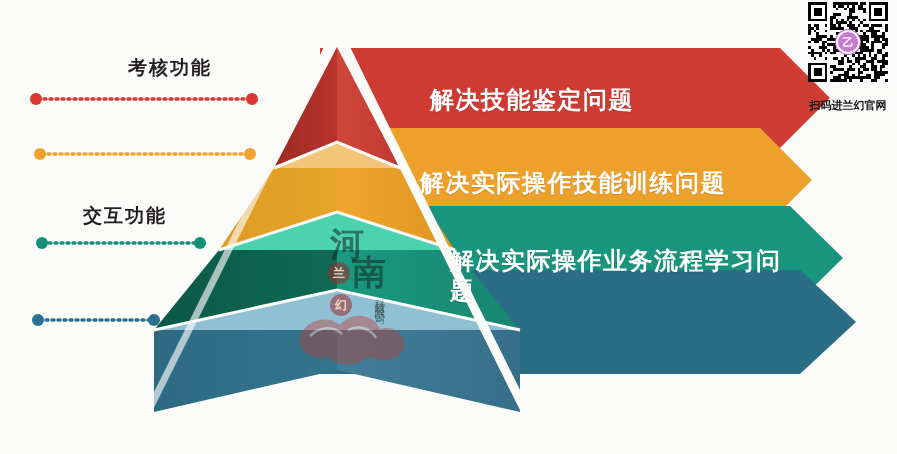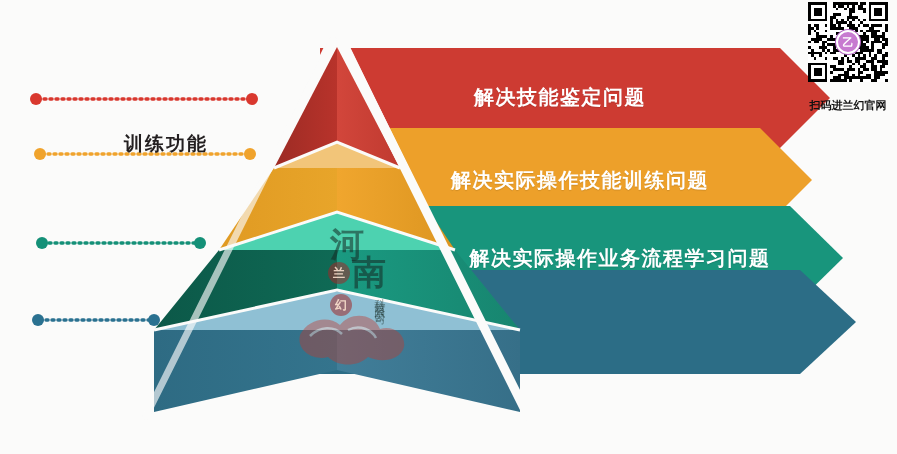--- a/index.html
+++ b/index.html
@@ -35,25 +35,25 @@
     white-space: nowrap;
     font-size: 19px;
     font-family: "Liberation Serif", "DejaVu Serif", serif;
   }
 
   
   .banner-text {
     position: absolute;
     color: #ffffff;
     font-weight: bold;
-    text-align: center;
+    text-align: left;
     white-space: pre-line;
     letter-spacing: 1.5px;
     line-height: 1.25;
-    font-size: 20px;
+    font-size: 24px;
     font-family: "Liberation Serif", "DejaVu Serif", serif;
     text-shadow: 0 1px 1px rgba(0,0,0,0.12);
   }
 
   
   .wm {
     position: absolute;
     pointer-events: none;
     font-family: "Liberation Serif", "DejaVu Serif", serif;
   }
@@ -252,21 +252,22 @@
       <circle cx="154" cy="320" r="6" fill="#2a7190"></circle>
     </g>
 
     <g opacity="0.55">
       <path d="M300,335 c8,-16 28,-20 40,-10 c10,-14 34,-12 40,4 c14,-4 26,6 24,18
                c-4,14 -24,16 -36,10 c-10,10 -30,10 -40,0 c-14,4 -32,-6 -28,-22 Z" fill="#c0392f" opacity="0.75"></path>
       <path d="M310,336 c10,-10 24,-10 32,-2 M348,330 c12,-6 24,0 28,8" fill="none" stroke="#f3ded9" stroke-width="2.5" opacity="0.8"></path>
     </g>
   </svg>
 
-  <div class="left-label" style="left:96px; top:131px; width:140px;">训练功能</div>
+  <div class="left-label" style="left:100px; top:55px; width:140px;">考核功能</div>
+  <div class="left-label" style="left:55px; top:203px; width:140px;">交互功能</div>
 
   <div class="banner-text" style="left:430px; top:85px; width:260px;">解决技能鉴定问题</div>
   <div class="banner-text" style="left:450px; top:246px; width:340px;">解决实际操作业务流程学习问题</div>
   <div class="banner-text" style="left:420px; top:168px; width:320px;">解决实际操作技能训练问题</div>
 
   <div class="wm wm-big" style="left:330px; top:222px;">河</div>
   <div class="wm wm-big" style="left:352px; top:250px;">南</div>
   <div class="wm wm-circle" style="position:absolute; left:328px; top:262px;">兰</div>
   <div class="wm wm-circle" style="position:absolute; left:330px; top:294px;">幻</div>
   <div class="wm wm-small" style="left:372px; top:290px; height:110px;">科技有限公司</div>

